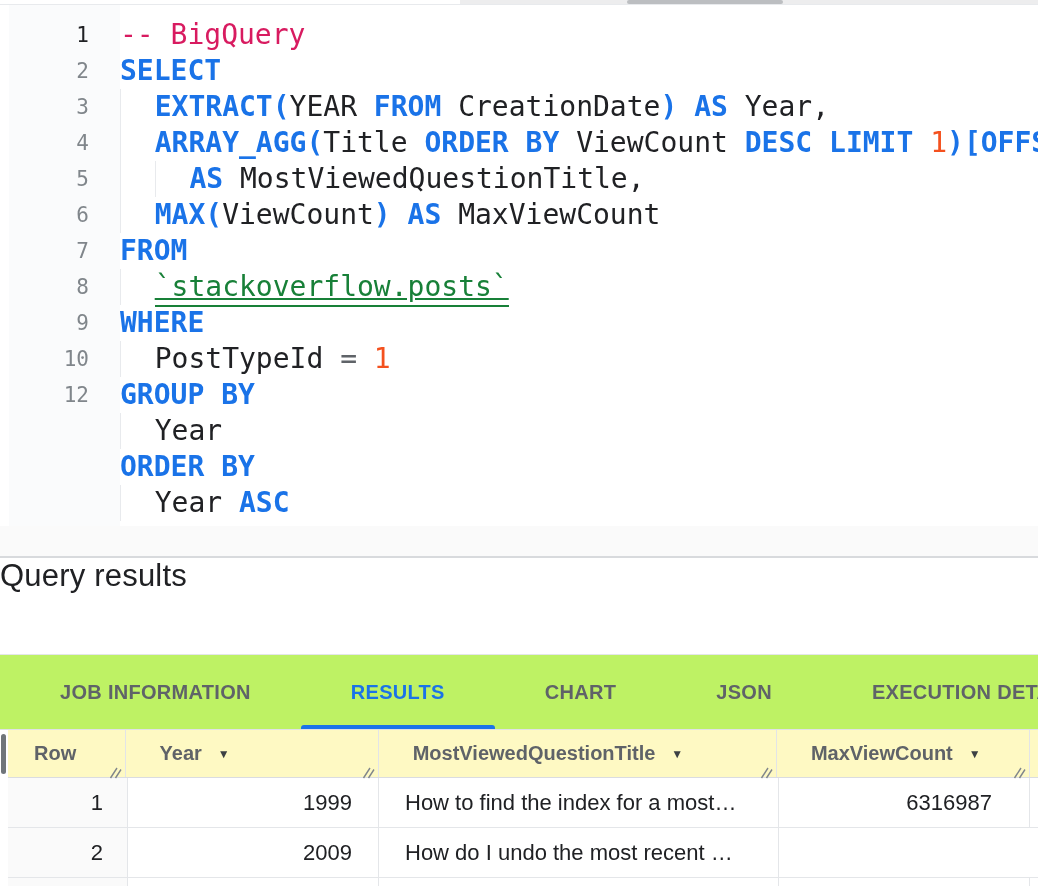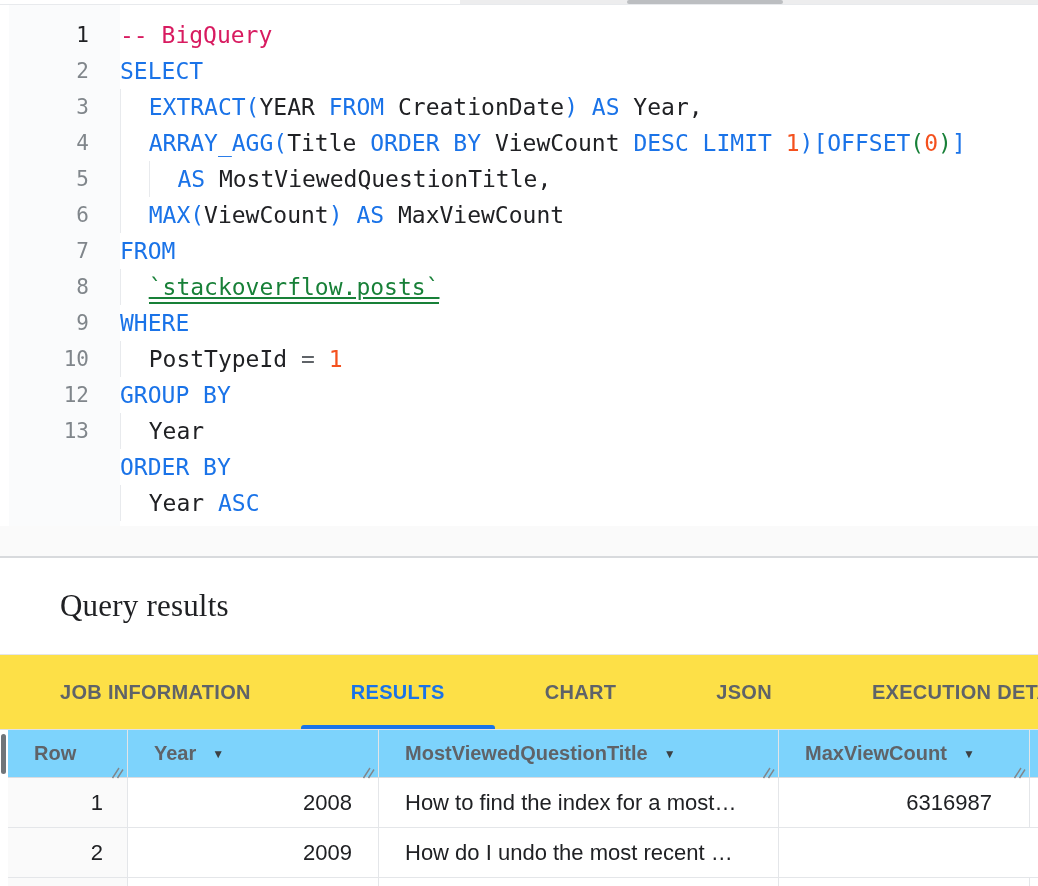--- a/index.html
+++ b/index.html
@@ -12,52 +12,52 @@
   .h-scroll-track{position:absolute;left:460px;top:0;width:578px;height:4px;background:#ededee;}
   .h-scroll-thumb{position:absolute;left:167px;top:0;width:156px;height:4px;background:#bcbec1;border-radius:2px;}
 
   
   .editor{position:absolute;top:5px;left:0;width:100%;height:521px;background:#fff;}
   .gutter{position:absolute;left:9px;top:0;width:111px;height:100%;background:#fafbfc;padding-top:12px;box-sizing:border-box;}
   .gutter-line{height:36px;line-height:36px;text-align:right;padding-right:31px;
                font-family:"DejaVu Sans Mono",monospace;font-size:21px;color:var(--c-line_number,#80868b);}
   .gutter-line.current{color:#202124;}
   .code{position:absolute;left:120px;top:0;right:0;height:100%;padding-top:12px;box-sizing:border-box;
-        font-family:"DejaVu Sans Mono",monospace;font-size:23px;white-space:pre;}
+        font-family:"DejaVu Sans Mono",monospace;font-size:28px;white-space:pre;}
   .code-line{height:36px;line-height:36px;}
   .ind{display:inline-block;width:2ch;height:36px;border-left:1px solid #e8eaed;vertical-align:top;}
-  .tk-k{color:var(--c-keyword,#1a73e8);}
+  .tk-k{color:var(--c-keyword,#1a73e8);font-weight:bold;}
   .tk-i{color:var(--c-identifier,#202124);}
   .tk-c{color:var(--c-comment,#d81b60);}
   .tk-n{color:var(--c-number,#f4511e);}
   .tk-g{color:var(--c-green,#188038);}
   .tk-o{color:var(--c-operator,#5f6368);}
   .tk-t{color:var(--c-green,#188038);border-bottom:2px solid var(--c-green,#188038);padding-bottom:2px;text-decoration:underline;}
 
   
   .splitter{position:absolute;top:526px;left:0;width:100%;height:32px;background:#fafafa;
             border-bottom:2px solid #d8dadd;box-sizing:border-box;cursor:row-resize;}
 
   
   .qr-header{position:absolute;top:558px;left:0;width:100%;height:97px;border-bottom:1px solid #e4e6e9;
-             box-sizing:border-box;display:flex;align-items:center;padding-left:60px;background:#fff;font-family:Liberation Serif, serif;}
+             box-sizing:border-box;display:flex;background:#fff;}
   .qr-header h1{font-size:31px;font-weight:400;margin:0;letter-spacing:.2px;color:#202124;}
 
   
   .tabbar{position:absolute;top:655px;left:0;width:100%;height:75px;border-bottom:1px solid #e0e2e5;
-          box-sizing:border-box;display:flex;align-items:stretch;padding-left:10px;background:#fde047;}
+          box-sizing:border-box;display:flex;align-items:stretch;padding-left:10px;background:#bef264;}
   .tab{position:relative;display:flex;align-items:center;padding:0 50px;font-size:20px;font-weight:600;
        letter-spacing:.3px;color:#5f6368;cursor:pointer;white-space:nowrap;}
   .tab.active{color:var(--c-tab_active,#1a73e8);}
   .tab.active::after{content:"";position:absolute;left:0;right:0;bottom:0;height:4px;
        background:var(--c-tab_active,#1a73e8);border-radius:3px 3px 0 0;}
 
   
   .table{position:absolute;top:730px;left:8px;right:0;bottom:0;}
-  .thead{display:flex;height:48px;background:#7dd3fc;border-bottom:1px solid #dadce0;box-sizing:border-box;}
+  .thead{display:flex;height:48px;background:#fef9c3;border-bottom:1px solid #dadce0;box-sizing:border-box;gap:8px;}
   .th{position:relative;display:flex;align-items:center;padding-left:26px;font-size:20px;font-weight:600;
       color:#5f6368;border-right:1px solid #e2e4e7;box-sizing:border-box;}
   .th.fill,.td.fill{flex:1;border-right:none;padding:0;}
   .caret{margin-left:16px;font-size:12px;color:#3c4043;line-height:1;cursor:pointer;}
   .rhandle{position:absolute;right:3px;bottom:3px;width:13px;height:13px;cursor:col-resize;}
   .col0{width:120px;}.col1{width:251px;}.col2{width:400px;}.col3{width:251px;}
   .tr{display:flex;height:50px;border-bottom:1px solid #e4e6e9;box-sizing:border-box;background:#fff;}
   .td{display:flex;align-items:center;border-right:1px solid #e4e6e9;box-sizing:border-box;
       font-size:22px;color:#202124;white-space:nowrap;overflow:hidden;}
   .td.col0{background:#fafafa;justify-content:flex-end;padding-right:24px;}
@@ -86,21 +86,20 @@
         <div class="gutter-line">2</div>
         <div class="gutter-line">3</div>
         <div class="gutter-line">4</div>
         <div class="gutter-line">5</div>
         <div class="gutter-line">6</div>
         <div class="gutter-line">7</div>
         <div class="gutter-line">8</div>
         <div class="gutter-line">9</div>
         <div class="gutter-line">10</div>
         <div class="gutter-line">12</div>
-        <div class="gutter-line">13</div>
       </div>
     <div class="code" id="code"><div class="code-line"><span class="tk-c">-- BigQuery</span></div><div class="code-line"><span class="tk-k">SELECT</span></div><div class="code-line"><span class="ind"></span><span class="tk-k">EXTRACT(</span><span class="tk-i">YEAR </span><span class="tk-k">FROM</span><span class="tk-i"> CreationDate</span><span class="tk-k">) AS</span><span class="tk-i"> Year,</span></div><div class="code-line"><span class="ind"></span><span class="tk-k">ARRAY_AGG(</span><span class="tk-i">Title </span><span class="tk-k">ORDER BY</span><span class="tk-i"> ViewCount </span><span class="tk-k">DESC LIMIT</span><span class="tk-i"> </span><span class="tk-n">1</span><span class="tk-k">)[OFFSET</span><span class="tk-g">(</span><span class="tk-n">0</span><span class="tk-g">)</span><span class="tk-k">]</span></div><div class="code-line"><span class="ind"></span><span class="ind"></span><span class="tk-k">AS</span><span class="tk-i"> MostViewedQuestionTitle,</span></div><div class="code-line"><span class="ind"></span><span class="tk-k">MAX(</span><span class="tk-i">ViewCount</span><span class="tk-k">) AS</span><span class="tk-i"> MaxViewCount</span></div><div class="code-line"><span class="tk-k">FROM</span></div><div class="code-line"><span class="ind"></span><span class="tk-t">`stackoverflow.posts`</span></div><div class="code-line"><span class="tk-k">WHERE</span></div><div class="code-line"><span class="ind"></span><span class="tk-i">PostTypeId </span><span class="tk-o">=</span><span class="tk-i"> </span><span class="tk-n">1</span></div><div class="code-line"><span class="tk-k">GROUP BY</span></div><div class="code-line"><span class="ind"></span><span class="tk-i">Year</span></div><div class="code-line"><span class="tk-k">ORDER BY</span></div><div class="code-line"><span class="ind"></span><span class="tk-i">Year </span><span class="tk-k">ASC</span></div></div>
   </div>
 
   <div class="splitter"></div>
 
   <div class="qr-header">
     <h1>Query results</h1>
   </div>
 
@@ -149,21 +148,21 @@
           <span class="caret">▼</span>
           <span class="rhandle"><svg width="13" height="13" viewBox="0 0 13 13">
               <path d="M1.5 12 L8 2 M6.5 12 L12 3.5" stroke="#80868b" stroke-width="1.4" fill="none"></path>
             </svg></span>
         </div>
         <div class="th fill"></div>
       </div>
     <div class="tbody" id="tbody">
         <div class="tr">
           <div class="td col0">1</div>
-          <div class="td col1">2008</div>
+          <div class="td col1">1999</div>
           <div class="td col2">How to find the index for a most…</div>
           <div class="td col3">6316987</div>
           <div class="td fill"></div>
         </div>
         <div class="tr">
           <div class="td col0">2</div>
           <div class="td col1">2009</div>
           <div class="td col2">How do I undo the most recent …</div>
           <div class="td fill"></div>
         </div>

